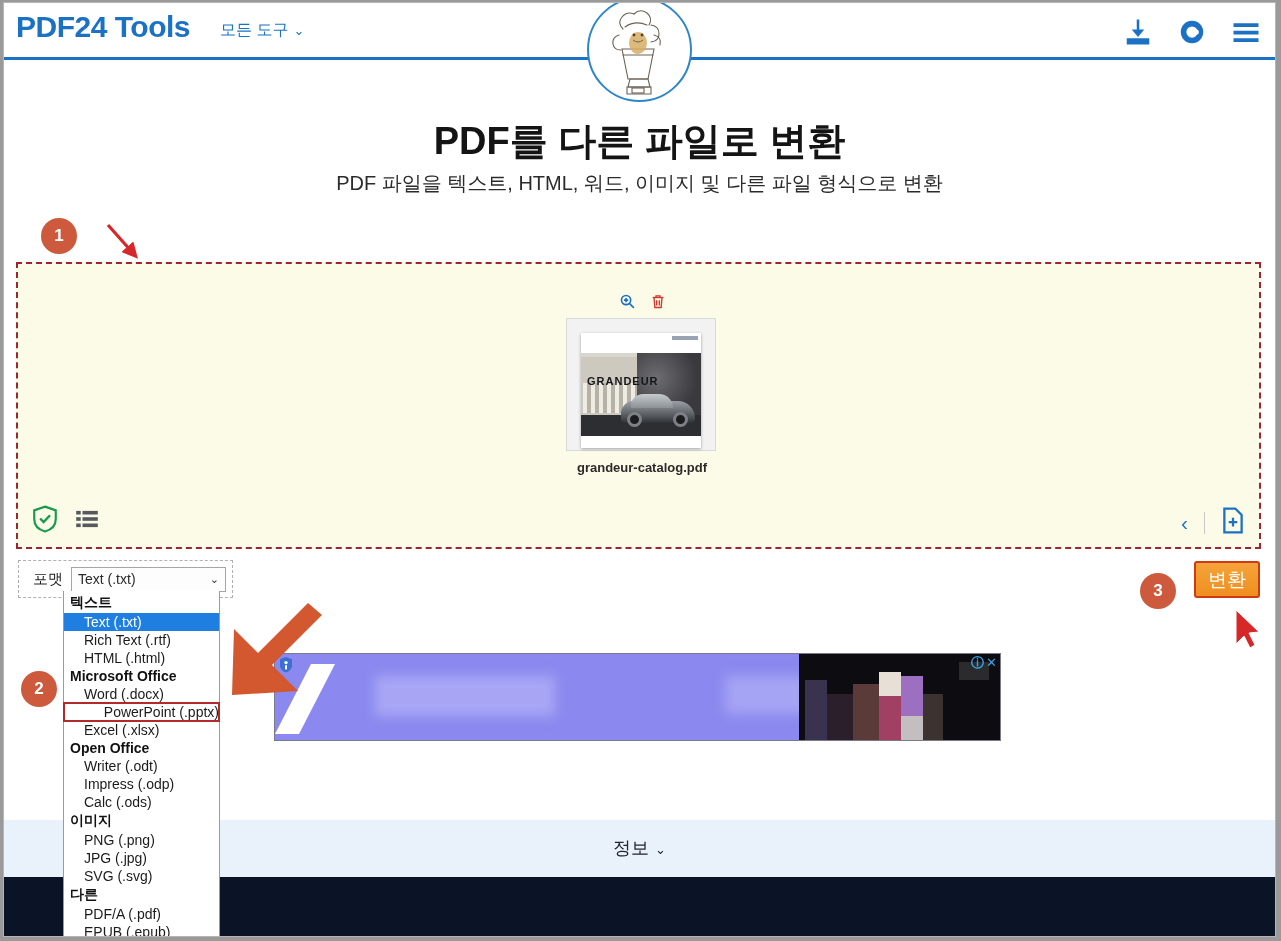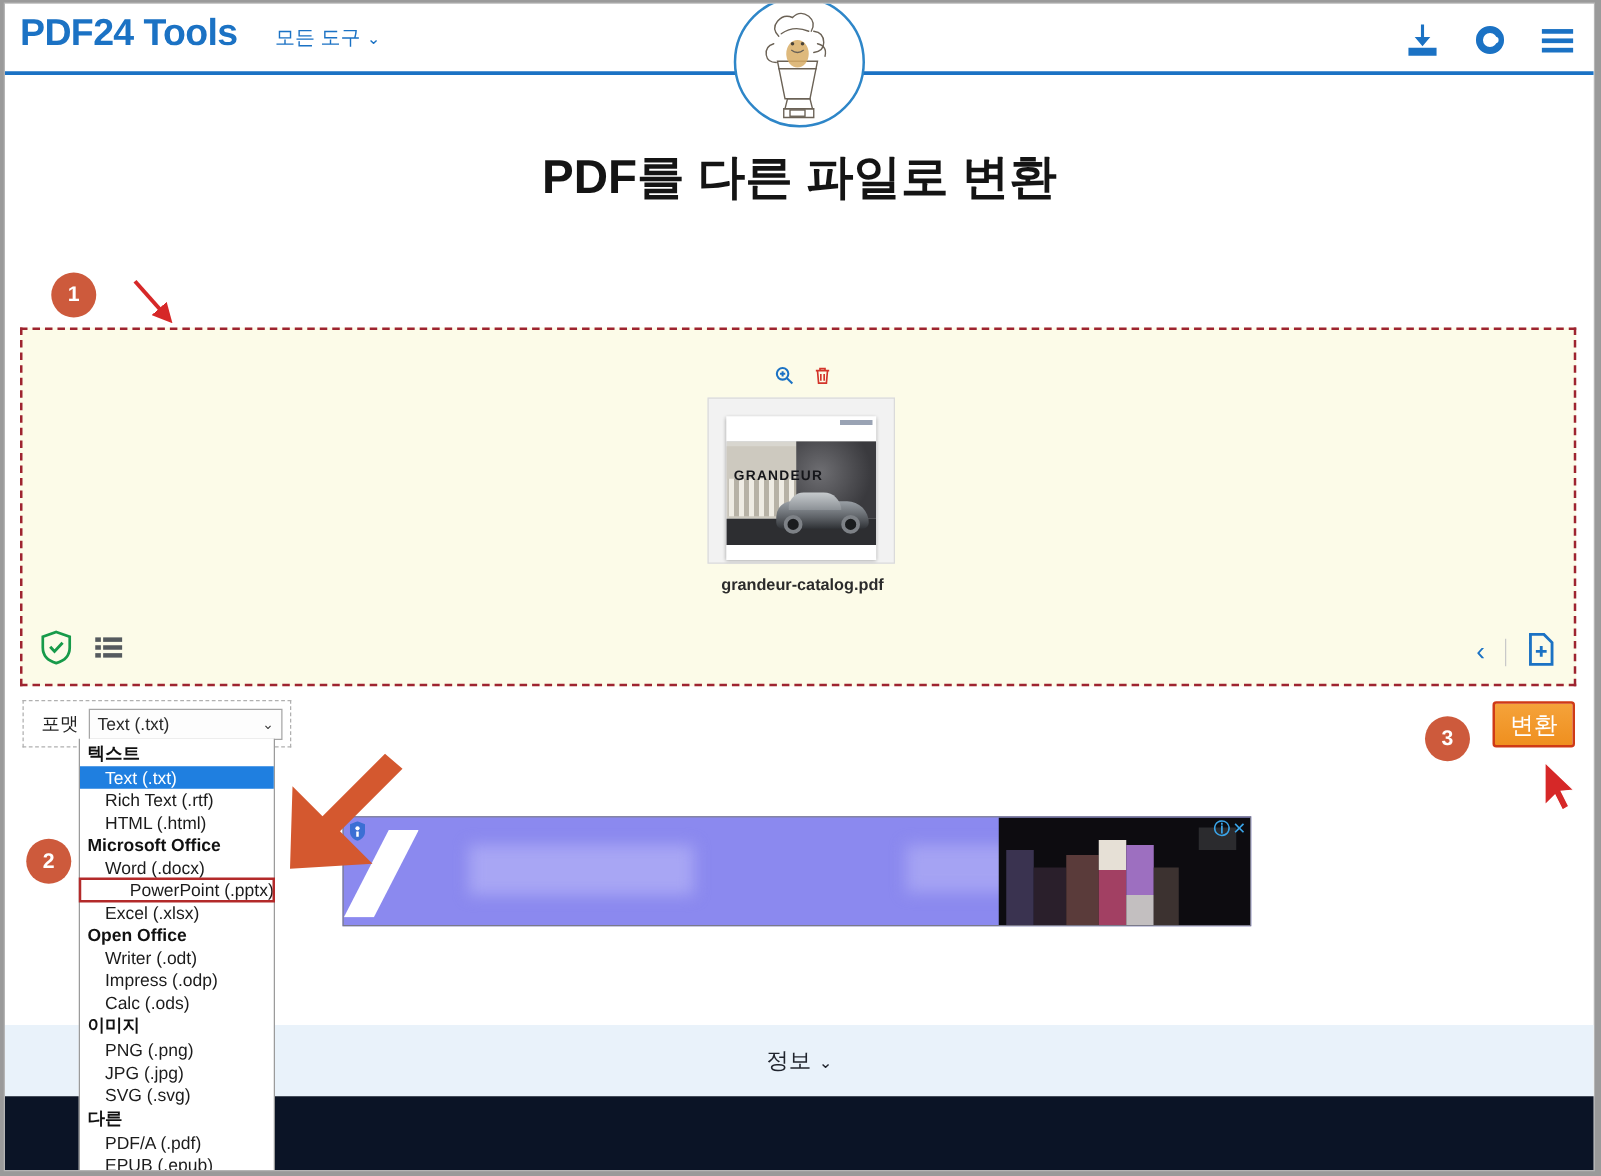--- a/index.html
+++ b/index.html
@@ -245,20 +245,21 @@
         <svg width="30" height="30" viewBox="0 0 24 24" fill="#1b72c4">
           <rect x="2" y="5" width="20" height="3"></rect>
           <rect x="2" y="11" width="20" height="3"></rect>
           <rect x="2" y="17" width="20" height="3"></rect>
         </svg>
       </a>
     </div>
   </div>
 
   <div class="hero-title">PDF를 다른 파일로 변환</div>
+  <div class="hero-sub">PDF 파일을 텍스트, HTML, 워드, 이미지 및 다른 파일 형식으로 변환</div>
 
   <div class="dropzone">
 
     <div class="file-card">
       <div class="file-tools">
         <span>
           <svg width="17" height="17" viewBox="0 0 24 24" fill="none" stroke="#1b72c4" stroke-width="2.3">
             <circle cx="10" cy="10" r="6.5"></circle>
               <path d="M15 15l6 6"></path>
               <path d="M10 7v6M7 10h6"></path>

